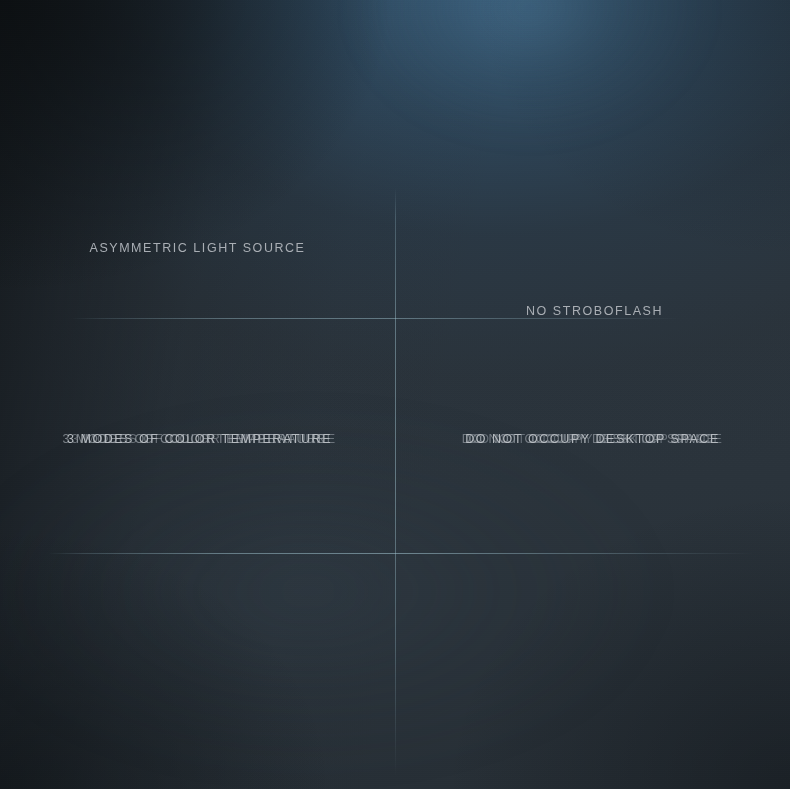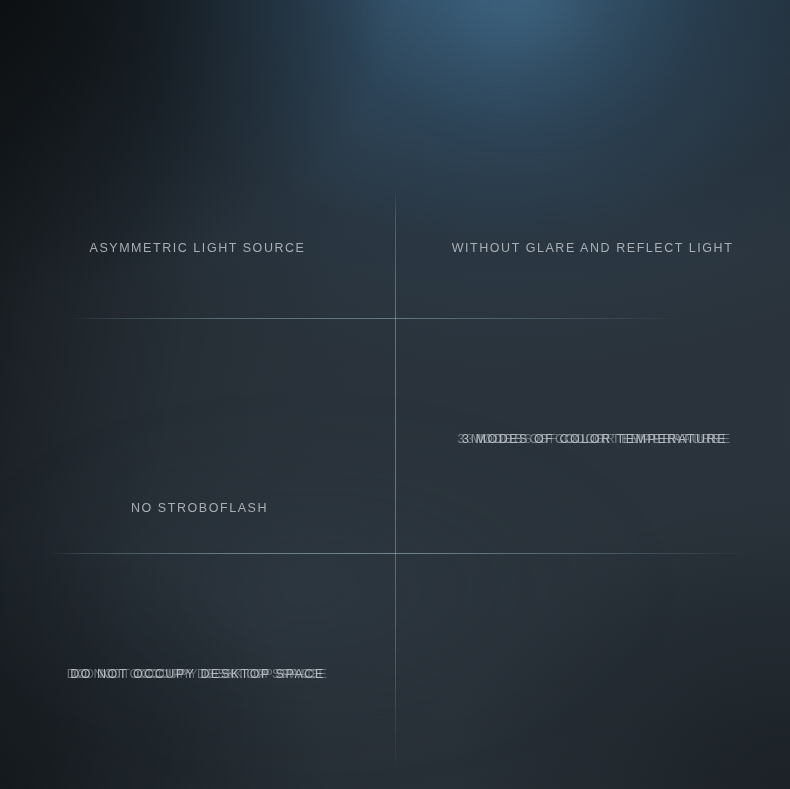--- a/index.html
+++ b/index.html
@@ -164,21 +164,21 @@
     letter-spacing: 1.55px;
     text-transform: uppercase;
     white-space: nowrap;
     font-weight: 400;
     text-align: center;
   }
 
   
   .cell-r1 { align-items: flex-start; padding-top: 241px; }
   
-  .cell-r2 { align-items: center; padding-top: 144px; }
+  .cell-r2 { align-items: flex-end; padding-top: 144px; }
   
   .cell-r3 { align-items: flex-start; padding-top: 114px; }
 
   
   .cell-r2-left  .feature-label { transform: translateX(2px); }
   .cell-r3-left  .feature-label { transform: translateX(2px); }
 
   
 
   .ghost-wrap {
@@ -230,23 +230,20 @@
   <div class="divider-h divider-h-1"></div>
   <div class="divider-h divider-h-2"></div>
   <div class="divider-v"></div>
 
   <div class="feature-grid">
 
     <div class="feature-cell cell-r1 cell-r1-left">
       <span class="feature-label">ASYMMETRIC LIGHT SOURCE</span>
     </div>
 
-    <div class="feature-cell cell-r1 cell-r1-right">
-      <span class="feature-label">WITHOUT GLARE AND REFLECT LIGHT</span>
-    </div>
 
     <div class="feature-cell cell-r2 cell-r2-left">
       <span class="feature-label">NO STROBOFLASH</span>
     </div>
 
 
     <div class="feature-cell cell-r3 cell-r3-left">
       <span class="feature-label ghost-wrap ghost-strong">
         <span class="ghost-copy ghost-a">3 MODES OF COLOR TEMPERATURE</span>
         <span class="ghost-copy ghost-b">3 MODES OF COLOR TEMPERATURE</span>

